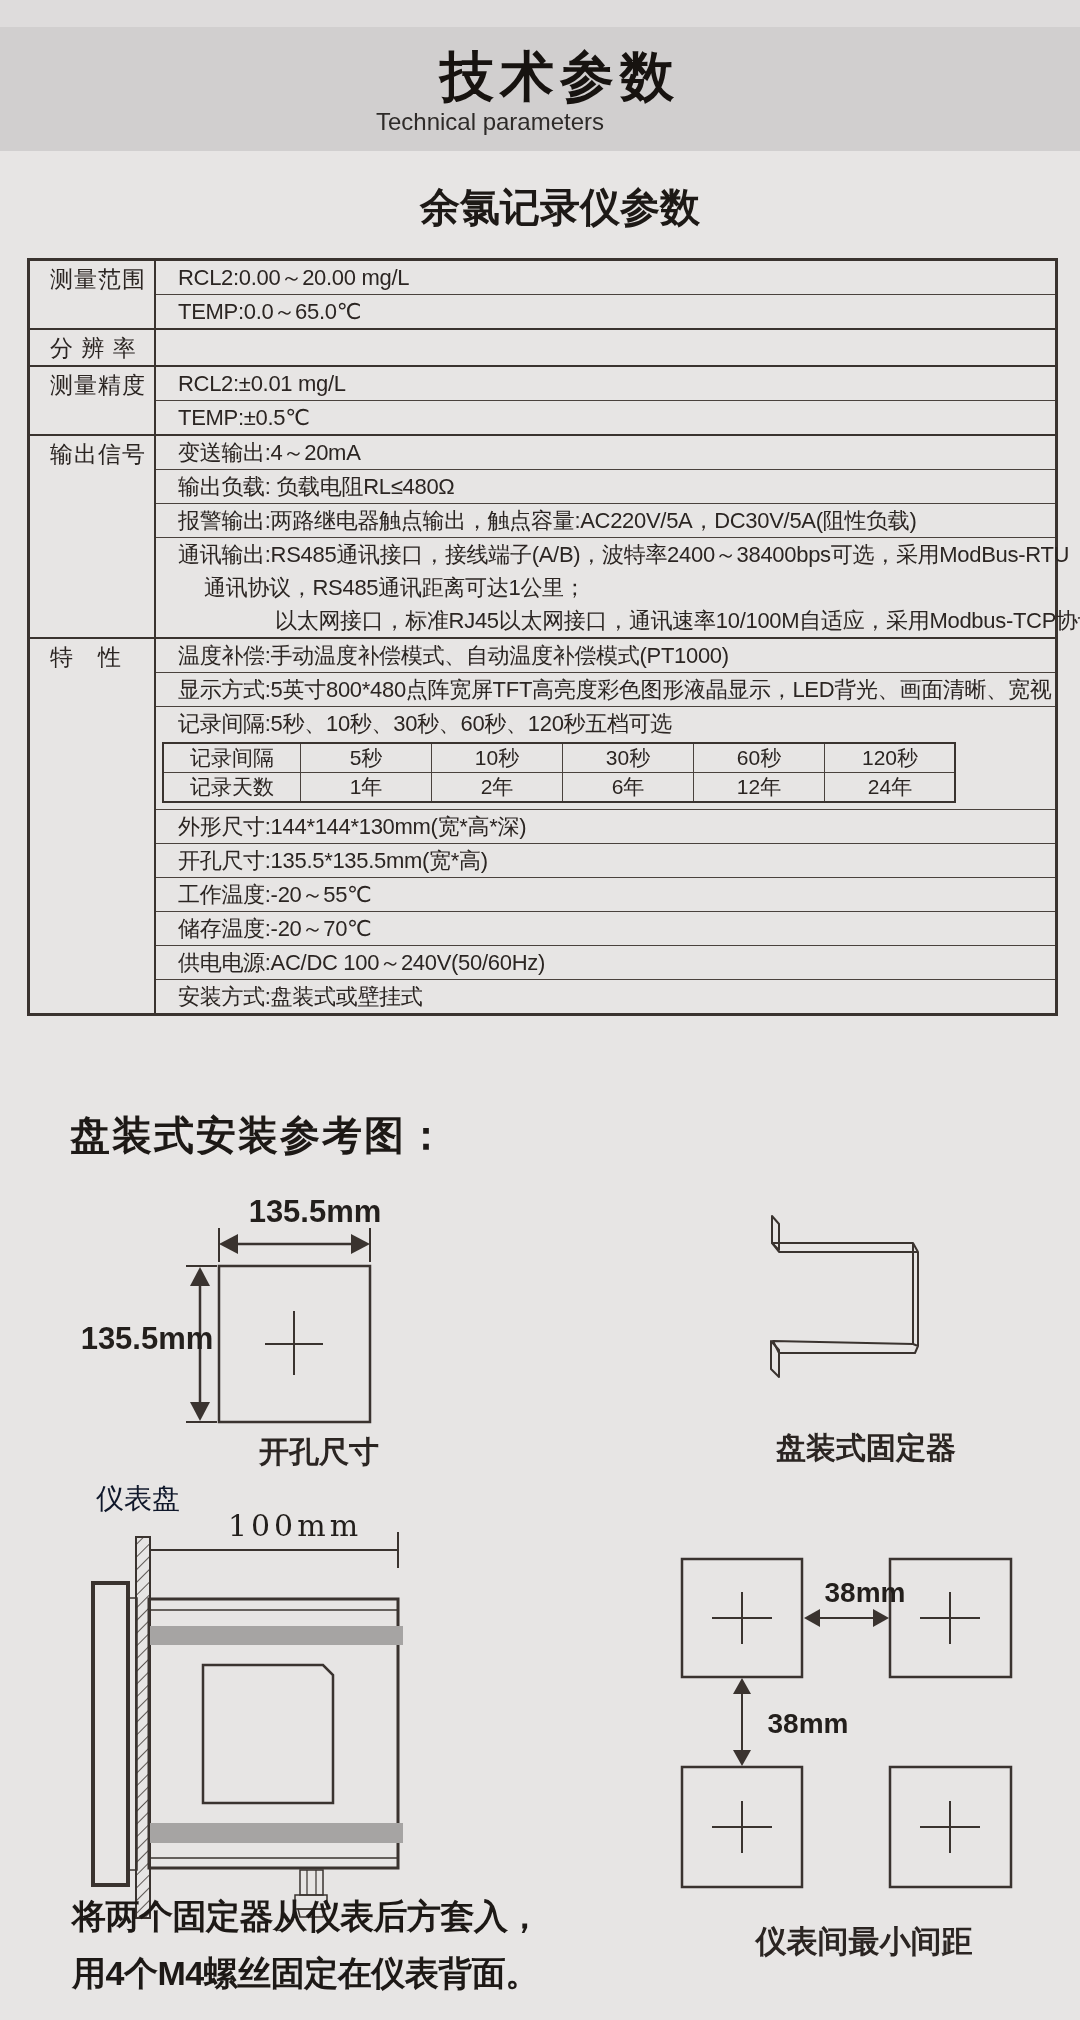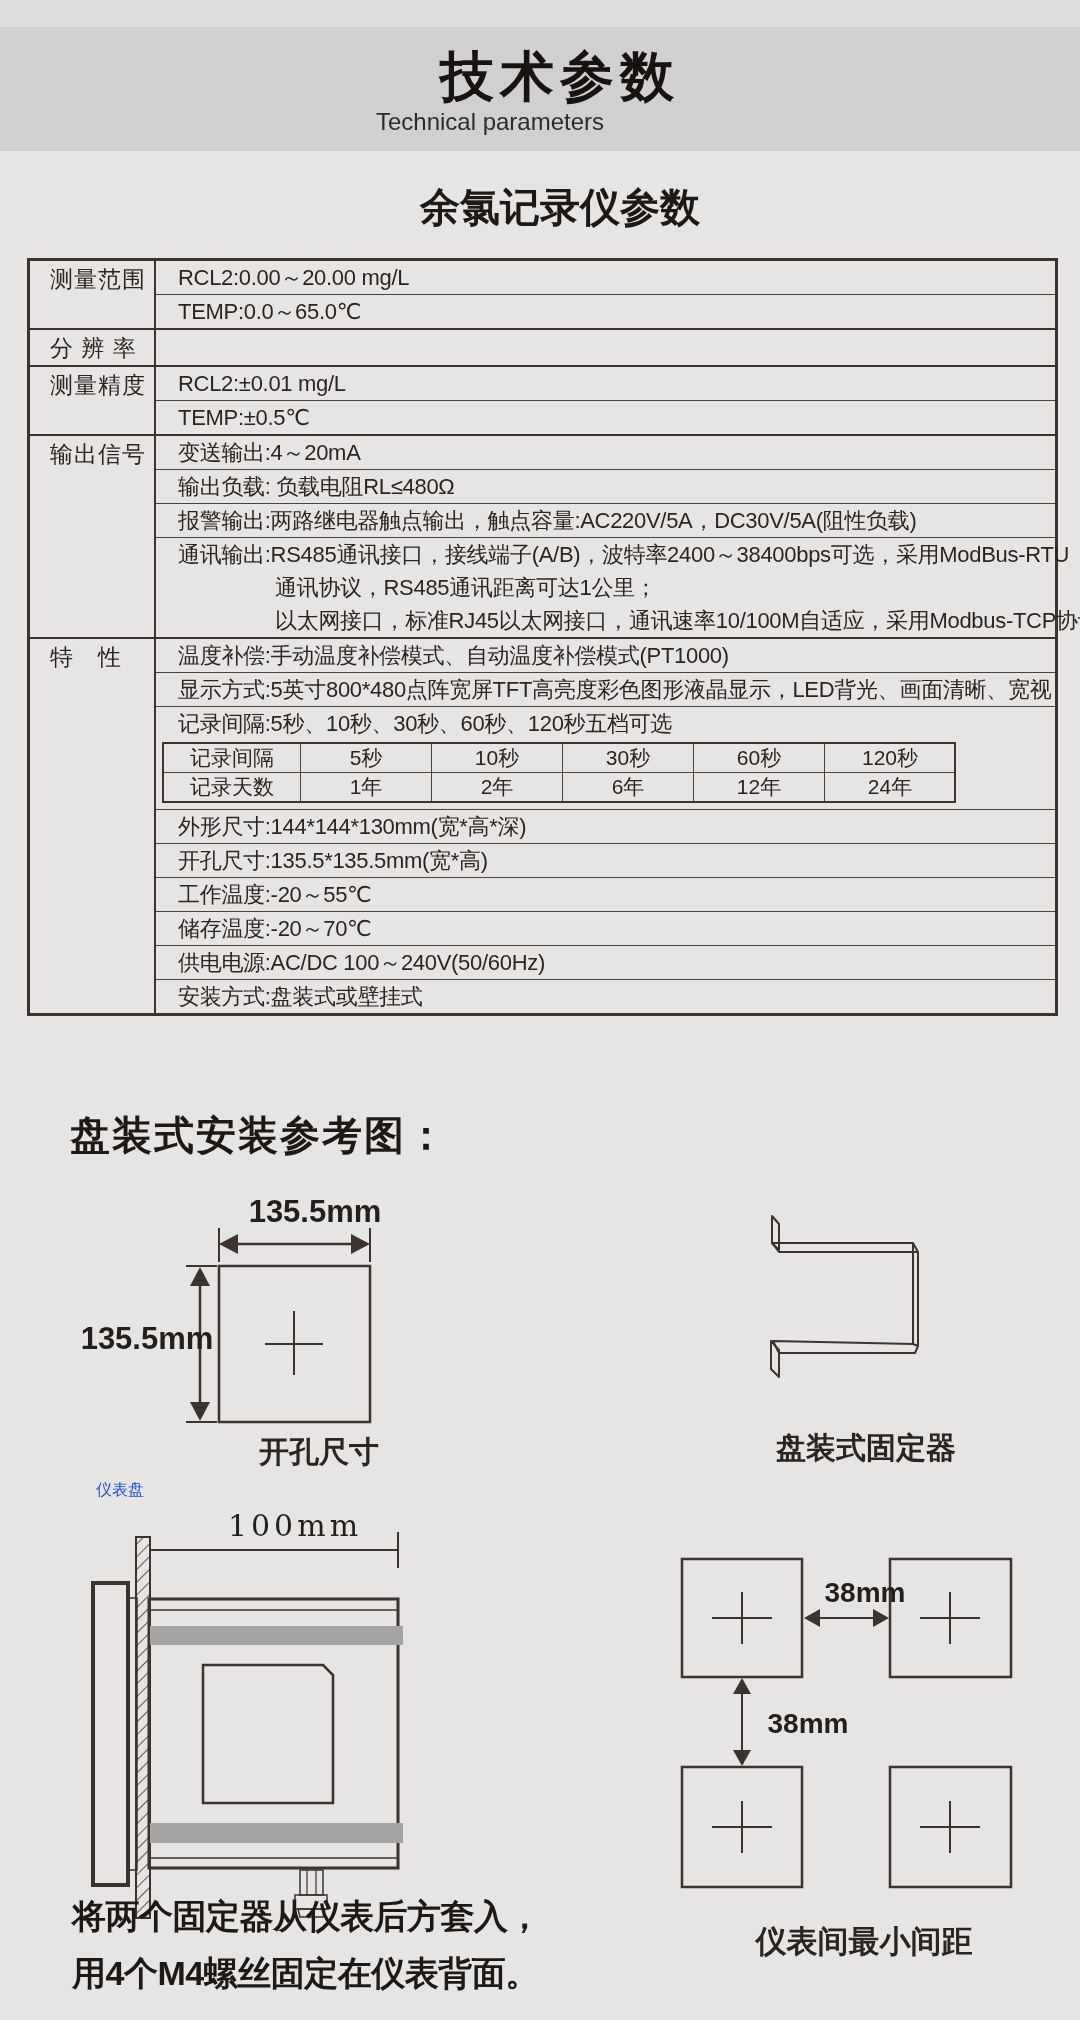--- a/index.html
+++ b/index.html
@@ -28,21 +28,21 @@
   .rec-row + .rec-row{border-top:1px solid #4a423d;}
   .rec-cell{flex:0 0 131px;text-align:center;font-size:21px;border-left:1px solid #4a423d;box-sizing:border-box;}
   .rec-cell:first-child{flex:0 0 136px;border-left:none;}
   
   .diag-title{left:70px;top:1108px;font-size:40px;font-weight:bold;color:#1d1916;letter-spacing:2px;}
   .dim-text{font-weight:bold;color:#231f1c;}
   .cut-w{left:215px;top:1194px;width:160px;font-size:31px;}
   .cut-h{left:52px;top:1321px;width:150px;font-size:31px;}
   .cut-cap{left:219px;top:1432px;width:160px;font-size:30px;font-weight:bold;}
   .fix-cap{left:741px;top:1428px;width:210px;font-size:30px;font-weight:bold;}
-  .panel-lbl{left:96px;top:1480px;font-size:16px;color:#1d4ed8;}
+  .panel-lbl{left:96px;top:1480px;font-size:28px;color:#0f172a;}
   .depth-lbl{left:200px;top:1508px;width:150px;font-size:30px;font-family:"DejaVu Serif","Liberation Serif",serif;letter-spacing:4px;color:#231f1c;}
   .sp-h{left:790px;top:1577px;width:110px;font-size:28px;}
   .sp-v{left:733px;top:1708px;width:110px;font-size:28px;}
   .sp-cap{left:684px;top:1921px;width:320px;font-size:31px;font-weight:bold;}
   .note{left:72px;top:1888px;width:620px;font-size:34px;font-weight:bold;line-height:57px;letter-spacing:-0.5px;color:#1d1916;}
   svg{display:block;}
 </style>
 </head>
 <body>
 
@@ -85,21 +85,21 @@
           <div class="spec-line">变送输出:4～20mA</div>
         </div>
         <div class="spec-row r-sep">
           <div class="spec-line">输出负载: 负载电阻RL≤480Ω</div>
         </div>
         <div class="spec-row r-sep">
           <div class="spec-line">报警输出:两路继电器触点输出，触点容量:AC220V/5A，DC30V/5A(阻性负载)</div>
         </div>
         <div class="spec-row r-sep">
           <div class="spec-line">通讯输出:RS485通讯接口，接线端子(A/B)，波特率2400～38400bps可选，采用ModBus-RTU</div>
-          <div class="spec-line" style="padding-left: 119px;">通讯协议，RS485通讯距离可达1公里；</div>
+          <div class="spec-line" style="padding-left: 48px;">通讯协议，RS485通讯距离可达1公里；</div>
           <div class="spec-line" style="padding-left: 119px;">以太网接口，标准RJ45以太网接口，通讯速率10/100M自适应，采用Modbus-TCP协议</div>
         </div>
       </div>
     </div>
     <div class="spec-group g-sep">
       <div class="spec-label">特　性</div>
       <div class="spec-rows">
         <div class="spec-row">
           <div class="spec-line">温度补偿:手动温度补偿模式、自动温度补偿模式(PT1000)</div>
         </div>

